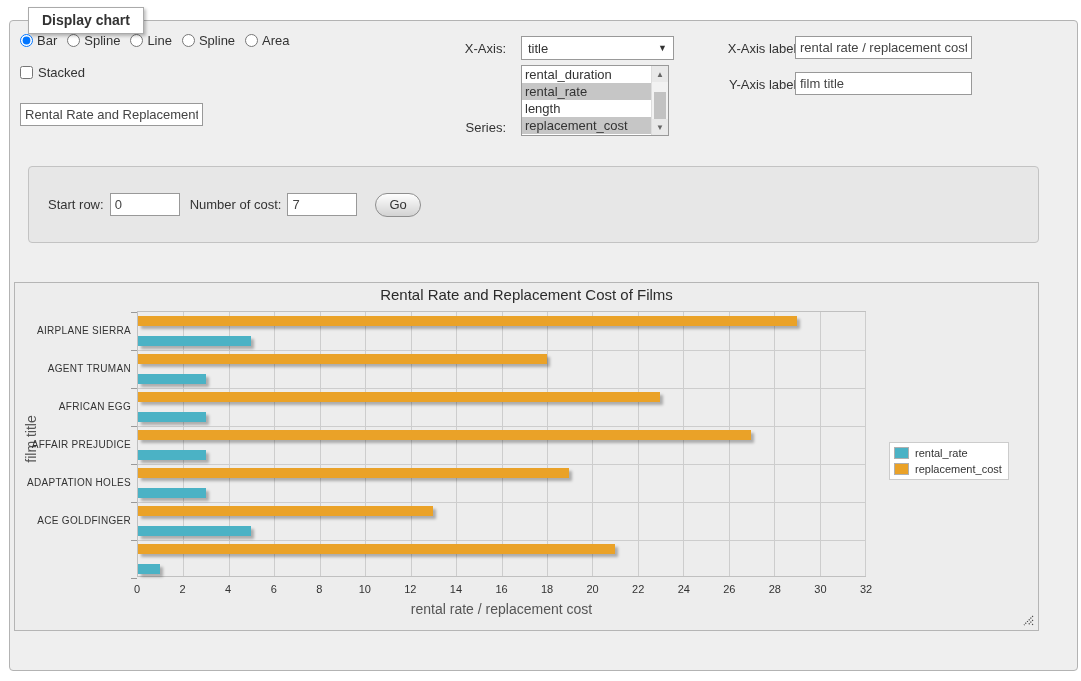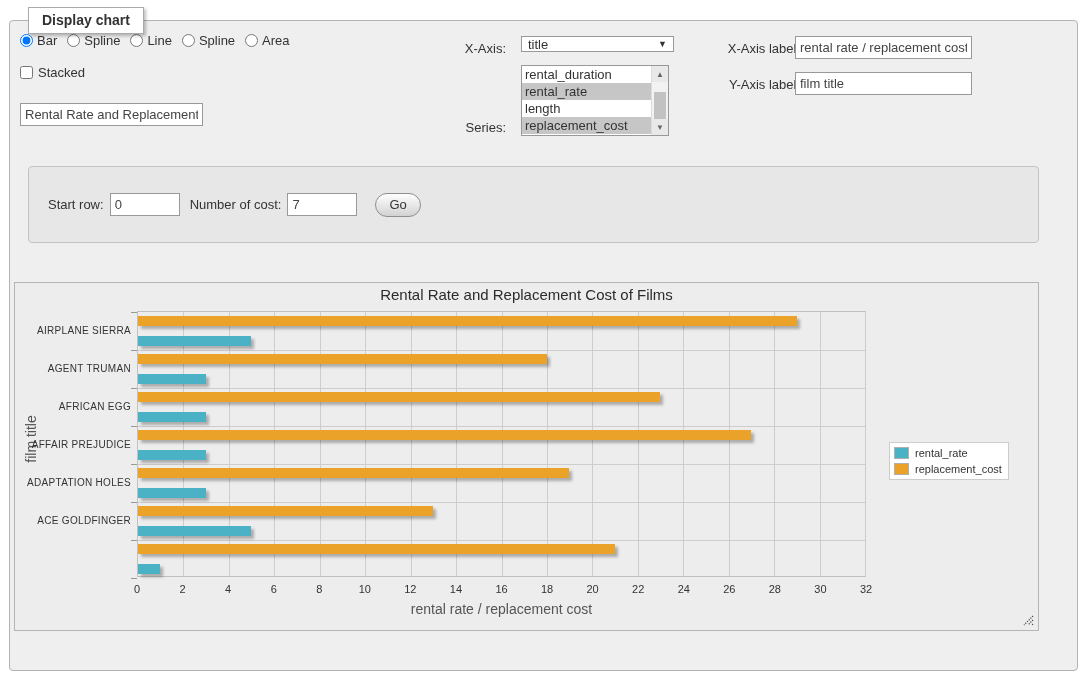--- a/index.html
+++ b/index.html
@@ -20,21 +20,21 @@
   .type-row { position:absolute; left:20px; top:33px; display:flex; align-items:center; gap:4px; font-size:13px; color:#333; }
   .type-row label { display:flex; align-items:center; gap:4px; margin-right:6px; }
   .stacked-row { position:absolute; left:20px; top:65px; display:flex; align-items:center; gap:5px; font-size:13px; color:#333; }
 
   input[type="text"] { border:1px solid #999; background:#fff; font-size:13px; color:#444;
     padding:2px 4px; font-family:"Liberation Sans",sans-serif; }
   .title-input { position:absolute; left:20px; top:103px; width:183px; height:23px; }
 
   
   .xaxis-label { left:416px; top:41px; width:90px; }
-  .select-box { position:absolute; left:521px; top:36px; width:153px; height:16px; background:#fff;
+  .select-box { position:absolute; left:521px; top:36px; width:153px; height:24px; background:#fff;
     border:1px solid #999; font-size:13px; color:#333; display:flex; align-items:center; padding:0 6px; }
   .select-box .arrow { margin-left:auto; font-size:9px; color:#333; }
 
   
   .series-label { left:416px; top:120px; width:90px; }
   .listbox { position:absolute; left:521px; top:65px; width:148px; height:71px; background:#fff;
     border:1px solid #999; font-size:13px; color:#333; overflow:hidden; }
   .listbox .opts { position:absolute; left:0; top:0; right:17px; bottom:0; }
   .listbox .opt { height:17px; line-height:17px; padding:0 3px; white-space:nowrap; }
   .listbox .opt.selected { background:#c6c6c6; }

